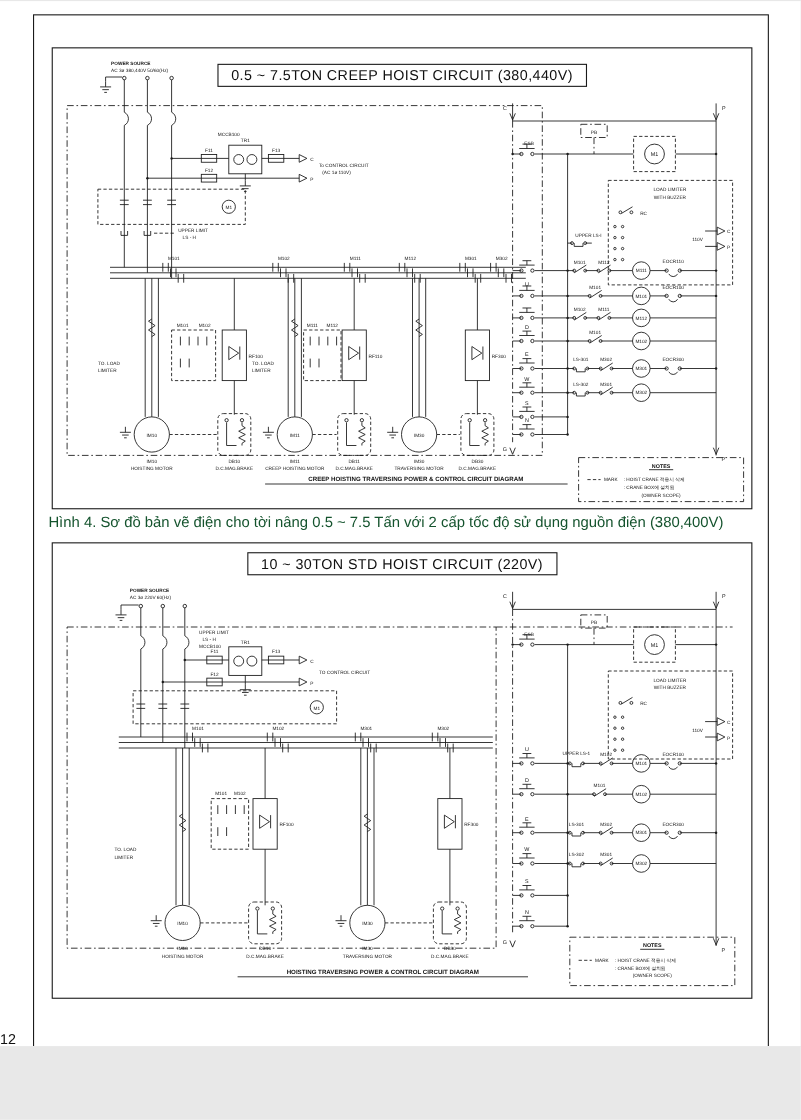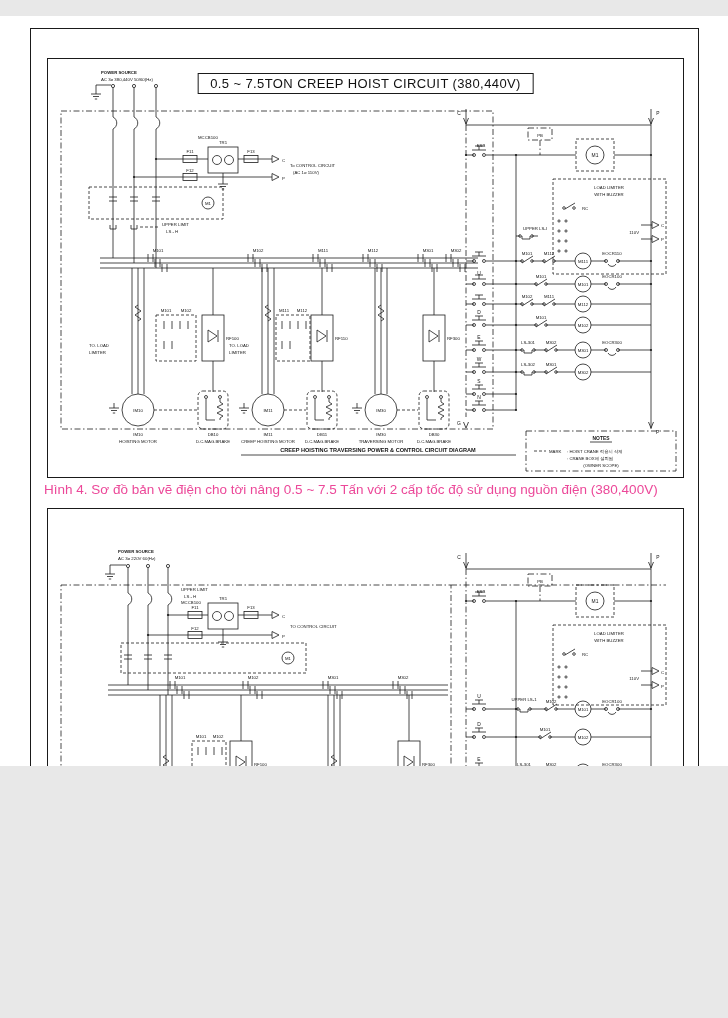--- a/index.html
+++ b/index.html
@@ -1,27 +1,27 @@
 <!DOCTYPE html>
 <html><head>
 <meta charset="utf-8">
 <style>
   html,body{margin:0;padding:0;background:#e8e8e8}
-  .page{position:relative;width:728px;height:750px;background:#ffffff;margin:16px auto;
+  .page{position:relative;width:728px;height:950px;background:#ffffff;margin:1px auto;
         font-family:"Liberation Sans",sans-serif;color:#111;overflow:hidden}
   .frame{position:absolute;left:30px;top:12px;width:667px;height:991px;border:1.2px solid #1a1a1a}
   .panel{position:absolute;border:1.2px solid #1a1a1a;background:#fff}
   .panel1{left:47px;top:42px;width:635px;height:418px}
   .panel2{left:47px;top:492px;width:635px;height:413px}
   .titlebox{position:absolute;left:50%;transform:translateX(-50%);border:1.4px solid #1a1a1a;
             padding:2px 12px;font-size:13px;letter-spacing:.4px;white-space:nowrap;background:#fff;z-index:2}
   .tb1{top:14px}.tb2{top:8px}
-  .caption{position:absolute;left:44px;font-size:13.5px;color:#ec4899;white-space:nowrap}
+  .caption{position:absolute;left:44px;font-size:13.5px;color:#14532d;white-space:nowrap}
   .cap1{top:466px}.cap2{top:908px}
-  .pagenum{position:absolute;left:0;width:100%;top:936px;text-align:center;font-size:17px}
+  .pagenum{position:absolute;left:0;width:100%;top:936px;text-align:left;font-size:13px}
   svg.diagram{position:absolute;left:0;top:0}
   .w{stroke:#1c1c1c;stroke-width:.8;fill:none}
   .dd{stroke-dasharray:6 2.5 1.5 2.5}
   .ds{stroke-dasharray:3 2}
   svg text{font-family:"Liberation Sans",sans-serif;fill:#131313;stroke:none}
   .t4{font-size:4.3px}.t45{font-size:4.9px}.t5{font-size:5.6px}
   .b{font-weight:bold}.mid{text-anchor:middle}.end{text-anchor:end}
   .dot{fill:#1c1c1c;stroke:none}
 </style>
 </head>
@@ -323,20 +323,21 @@
         <text class="t4" x="501" y="393.5">MARK</text>
         <text class="t4" x="519" y="393.5">: HOIST CRANE 적용시 삭제</text>
         <text class="t4" x="519" y="400.5">: CRANE BOX에 설치됨</text>
         <text class="t4 mid" x="553" y="407.5">(OWNER SCOPE)</text>
       </g>
     </svg>
   </div>
   <div class="caption cap1">Hình 4. Sơ đồ bản vẽ điện cho tời nâng 0.5 ~ 7.5 Tấn với 2 cấp tốc độ sử dụng nguồn điện (380,400V)</div>
 
   <div class="panel panel2">
+    <div class="titlebox tb2">10 ~ 30TON STD HOIST CIRCUIT (220V)</div>
     <svg class="diagram" width="635" height="413" viewBox="0 0 635 413">
       <g class="w">
         <rect class="dd" x="13" y="76" width="390" height="292"></rect>
         <path class="dd" d="M403,76 H618"></path>
         <circle cx="80" cy="57" r="1.6"></circle>
           <circle cx="100" cy="57" r="1.6"></circle>
           <circle cx="120" cy="57" r="1.6"></circle>
         <path d="M80,58.5 V84 M100,58.5 V84 M120,58.5 V84"></path>
         <use href="#gnd" x="62" y="60"></use>
           <path d="M62,56 V60 M62,56 H78"></path>

